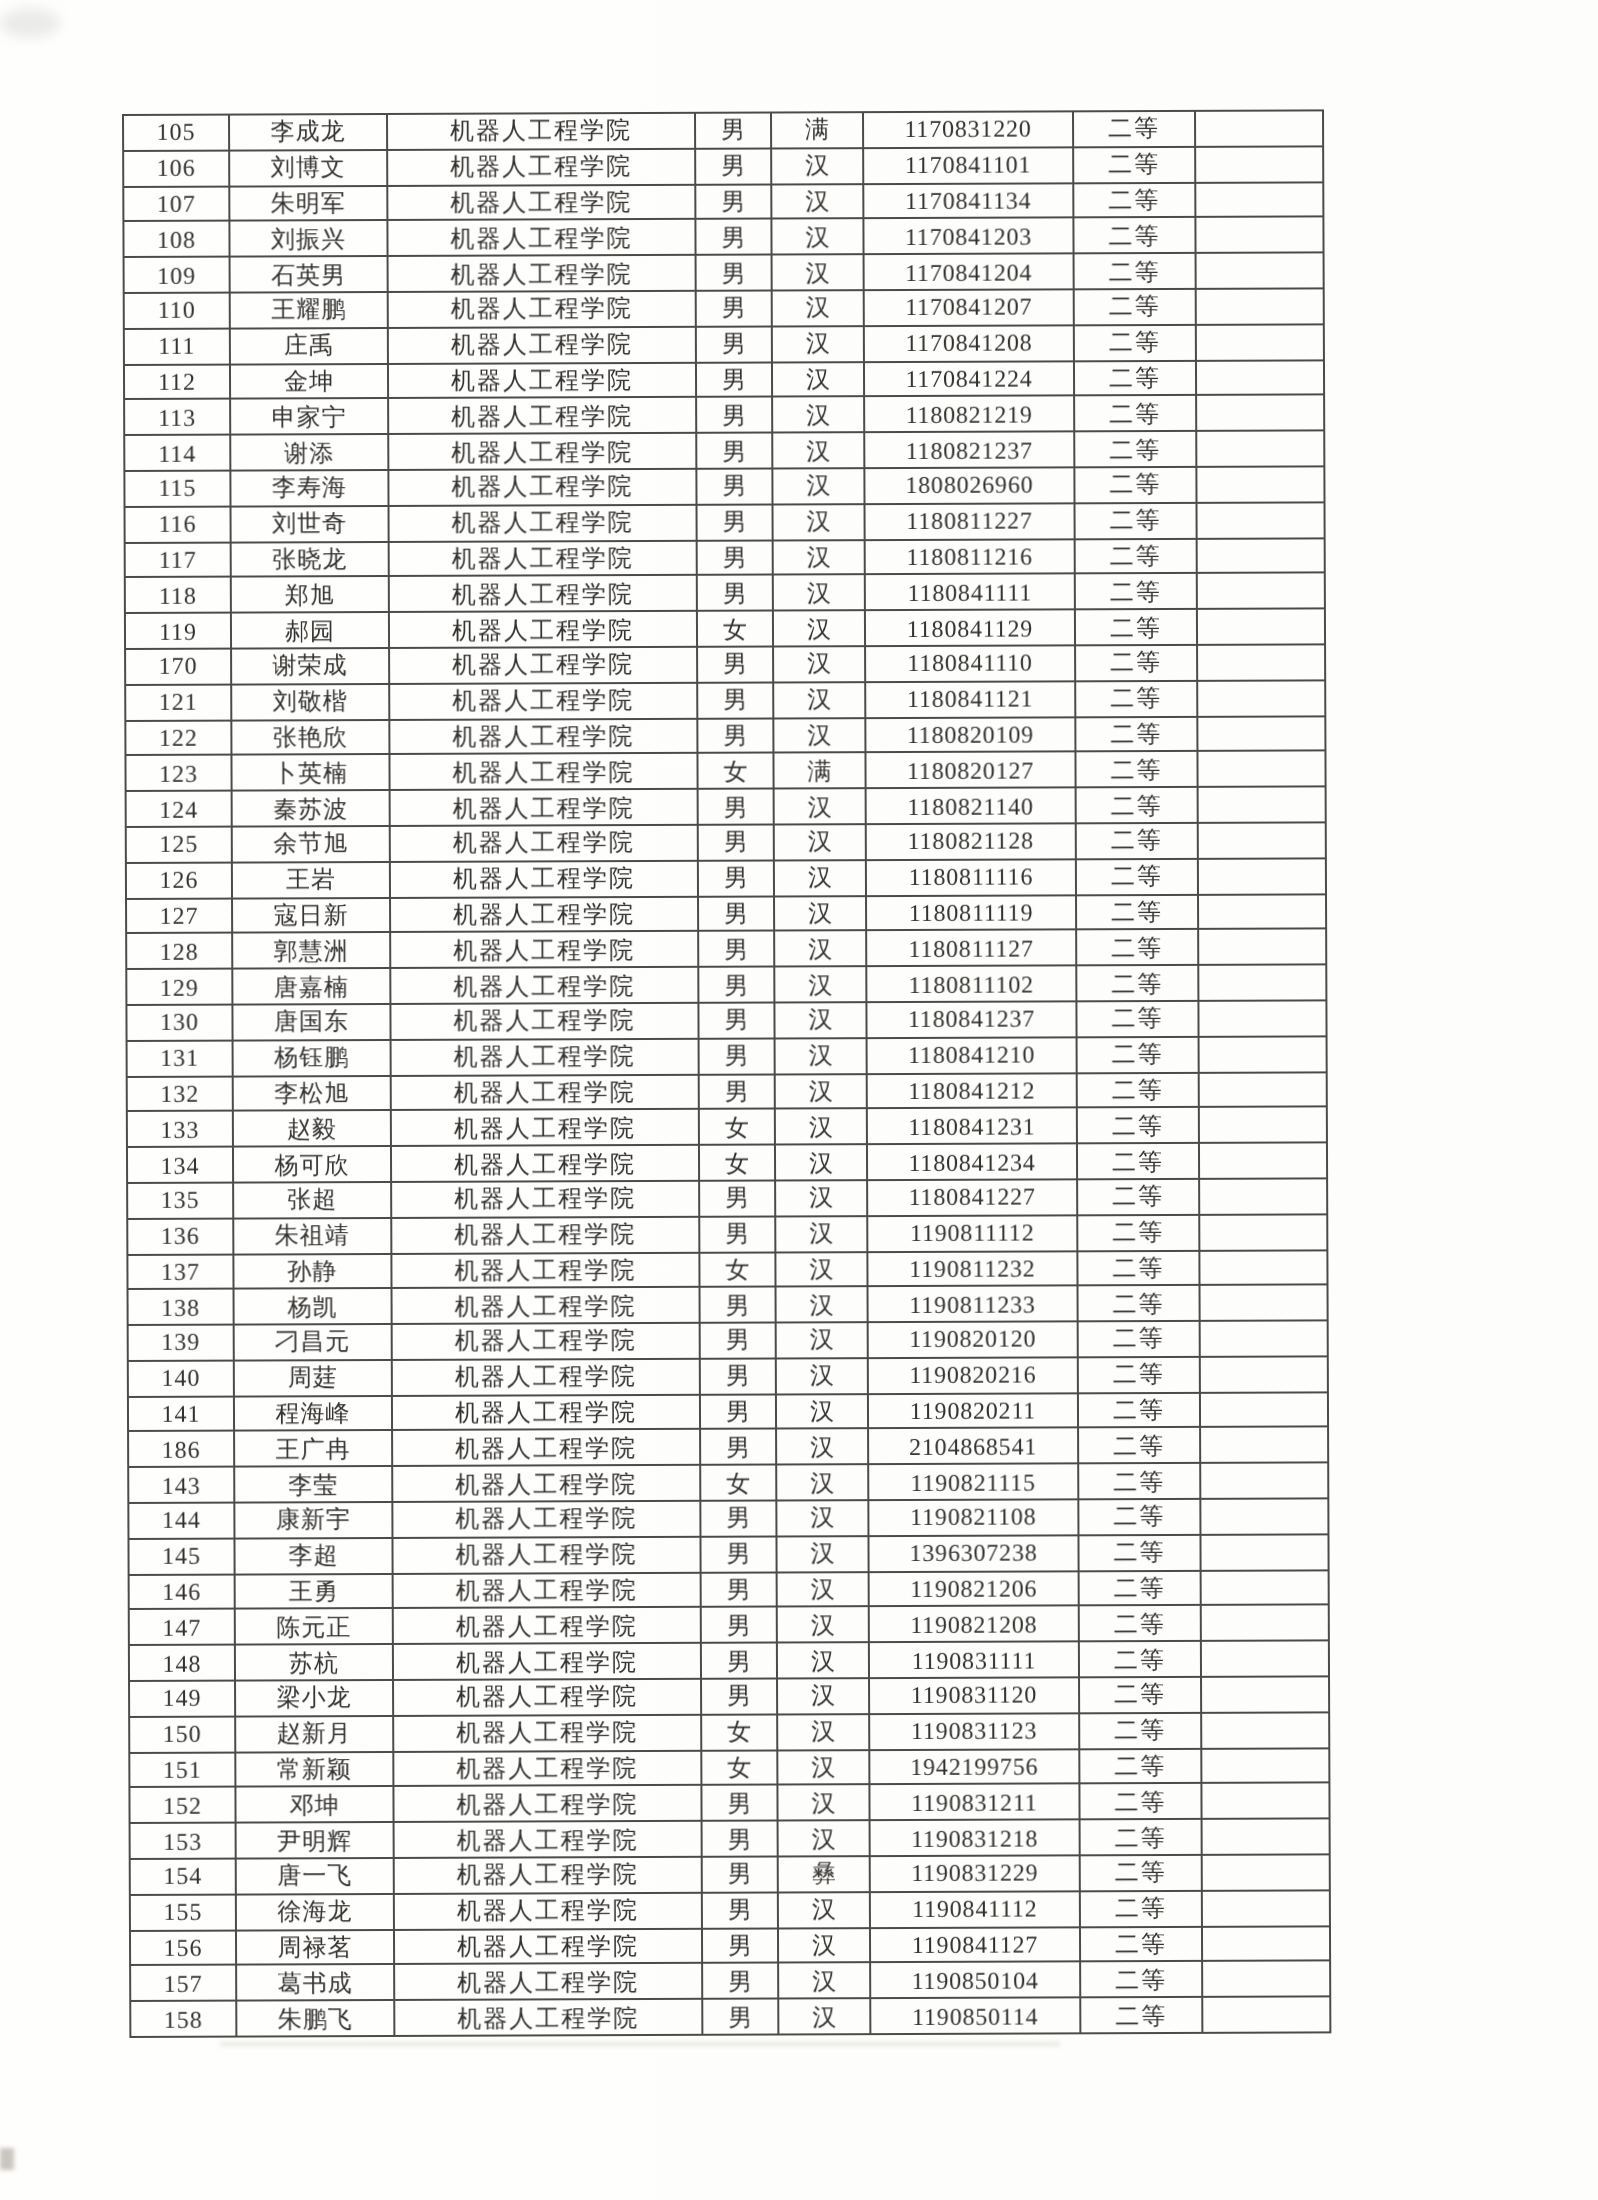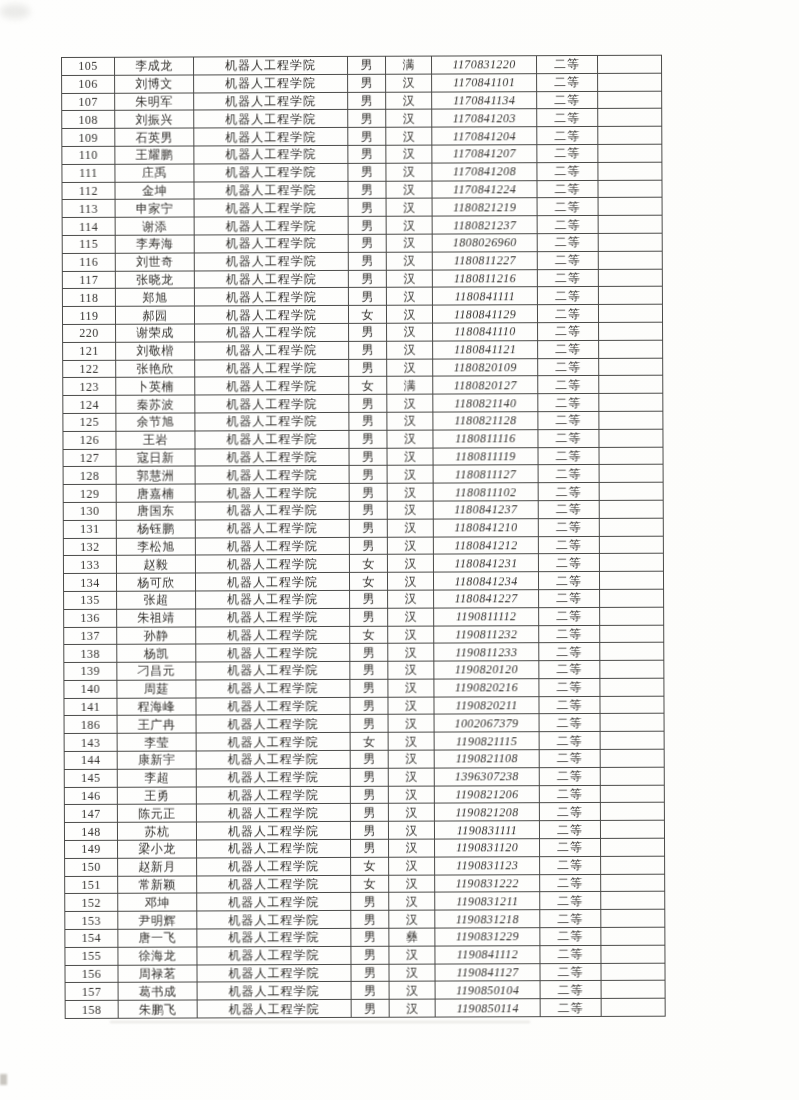--- a/index.html
+++ b/index.html
@@ -71,21 +71,21 @@
   col.w-name   { width: 79px;  }
   col.w-college{ width: 154px; }
   col.w-gender { width: 38px;  }
   col.w-eth    { width: 46px;  }
   col.w-id     { width: 105px; }
   col.w-award  { width: 61px;  }
   col.w-blank  { width: 64px;  }
   td.c-idx   { font-size: 12.5px; letter-spacing: .5px; }
   td.c-name  { letter-spacing: .5px; }
   td.c-college { font-size: 12px; letter-spacing: 1px; }
-  td.c-id    { font-size: 13px; letter-spacing: .4px; font-style: italic; }
+  td.c-id    { font-size: 13px; letter-spacing: .4px; }
   td.c-award { letter-spacing: 1px; }
 </style>
 </head>
 <body>
 
 <div class="page">
   <div class="smudge-topleft"></div>
   <div class="streak-top"></div>
   <div class="speck-left"></div>
 
@@ -246,21 +246,21 @@
             <td class="c-idx">119</td>
             <td class="c-name">郝园</td>
             <td class="c-college">机器人工程学院</td>
             <td class="c-gender">女</td>
             <td class="c-eth">汉</td>
             <td class="c-id">1180841129</td>
             <td class="c-award">二等</td>
             <td class="c-blank"></td>
           </tr>
           <tr>
-            <td class="c-idx">220</td>
+            <td class="c-idx">170</td>
             <td class="c-name">谢荣成</td>
             <td class="c-college">机器人工程学院</td>
             <td class="c-gender">男</td>
             <td class="c-eth">汉</td>
             <td class="c-id">1180841110</td>
             <td class="c-award">二等</td>
             <td class="c-blank"></td>
           </tr>
           <tr>
             <td class="c-idx">121</td>
@@ -471,21 +471,21 @@
             <td class="c-id">1190820211</td>
             <td class="c-award">二等</td>
             <td class="c-blank"></td>
           </tr>
           <tr>
             <td class="c-idx">186</td>
             <td class="c-name">王广冉</td>
             <td class="c-college">机器人工程学院</td>
             <td class="c-gender">男</td>
             <td class="c-eth">汉</td>
-            <td class="c-id">1002067379</td>
+            <td class="c-id">2104868541</td>
             <td class="c-award">二等</td>
             <td class="c-blank"></td>
           </tr>
           <tr>
             <td class="c-idx">143</td>
             <td class="c-name">李莹</td>
             <td class="c-college">机器人工程学院</td>
             <td class="c-gender">女</td>
             <td class="c-eth">汉</td>
             <td class="c-id">1190821115</td>
@@ -561,21 +561,21 @@
             <td class="c-id">1190831123</td>
             <td class="c-award">二等</td>
             <td class="c-blank"></td>
           </tr>
           <tr>
             <td class="c-idx">151</td>
             <td class="c-name">常新颖</td>
             <td class="c-college">机器人工程学院</td>
             <td class="c-gender">女</td>
             <td class="c-eth">汉</td>
-            <td class="c-id">1190831222</td>
+            <td class="c-id">1942199756</td>
             <td class="c-award">二等</td>
             <td class="c-blank"></td>
           </tr>
           <tr>
             <td class="c-idx">152</td>
             <td class="c-name">邓坤</td>
             <td class="c-college">机器人工程学院</td>
             <td class="c-gender">男</td>
             <td class="c-eth">汉</td>
             <td class="c-id">1190831211</td>

